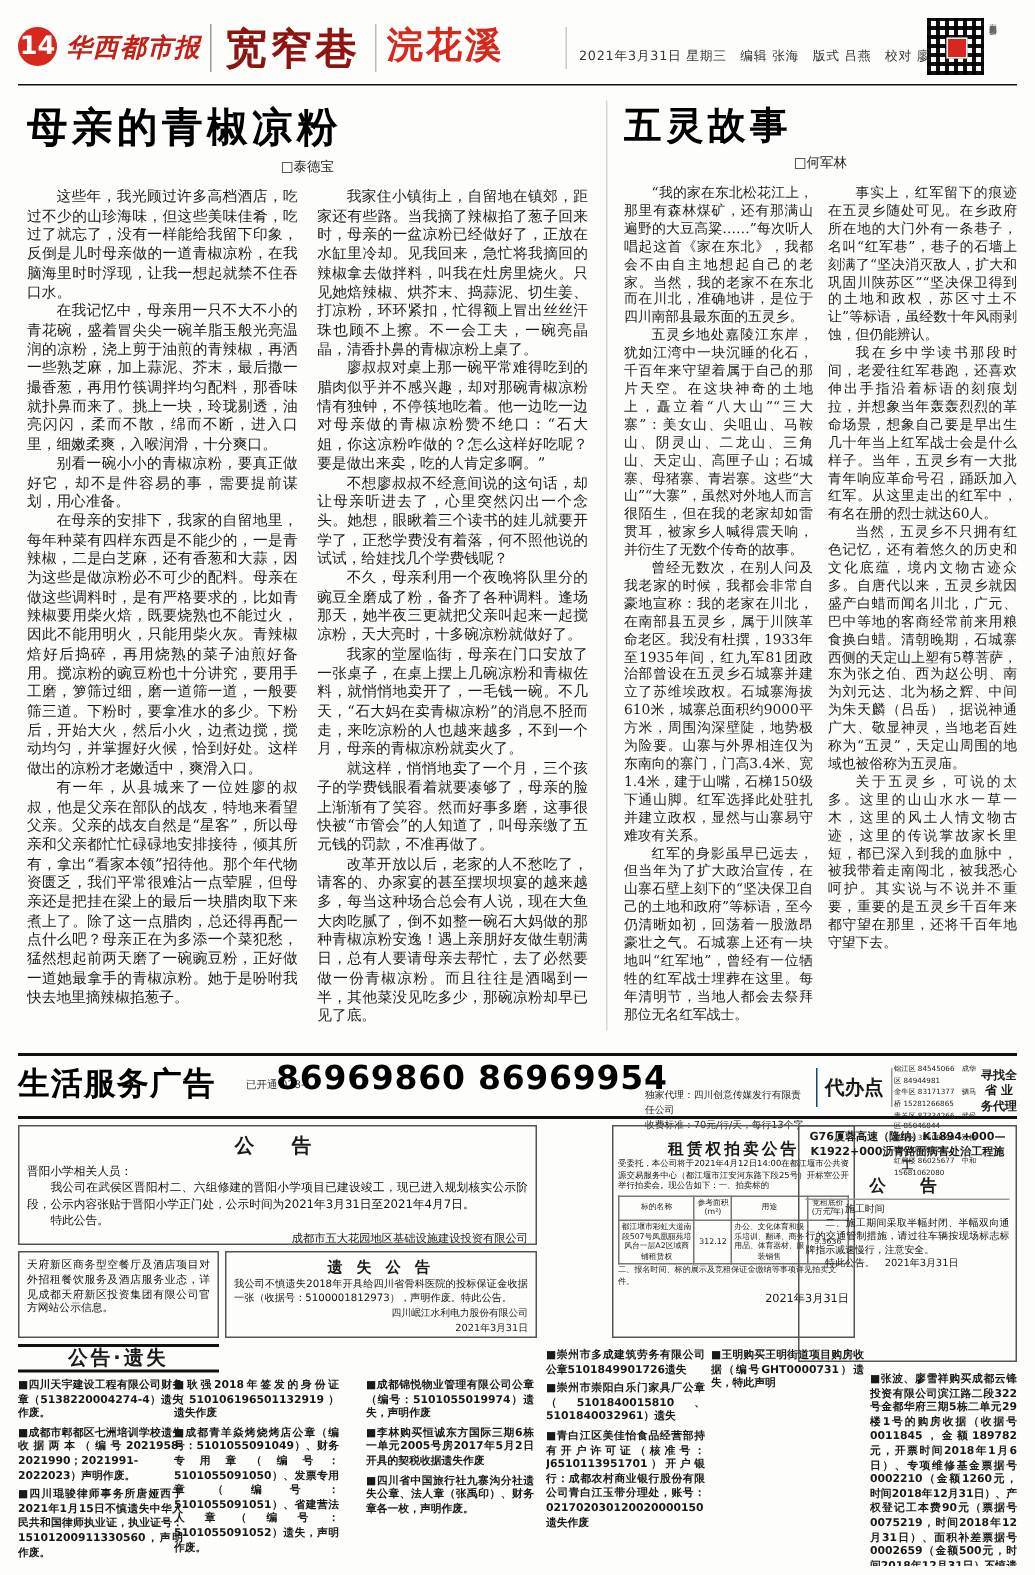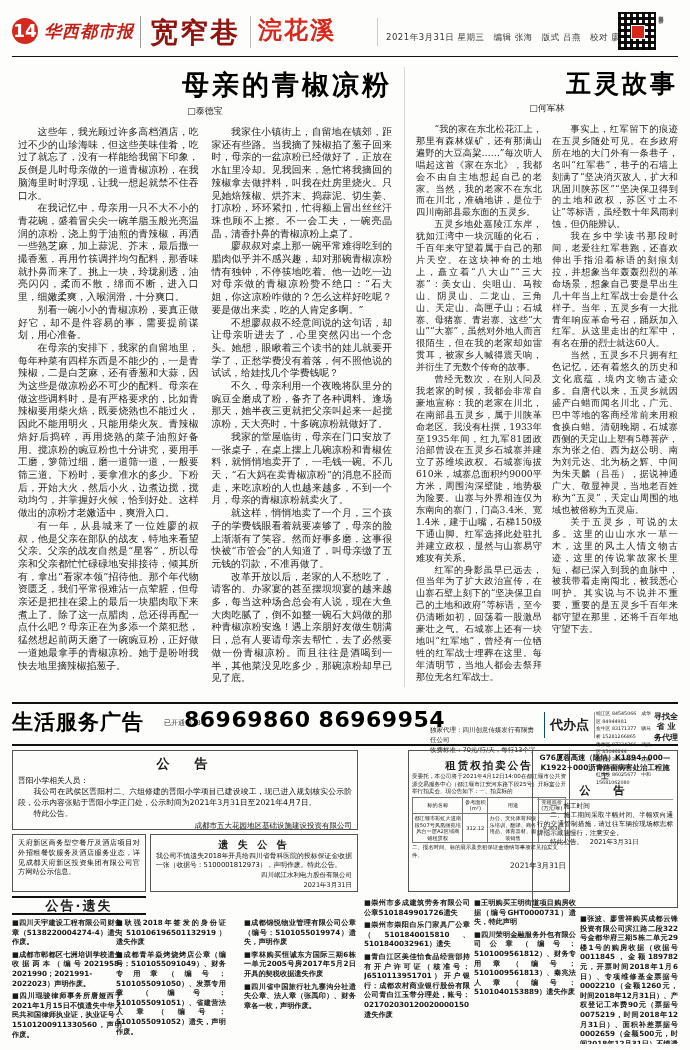--- a/index.html
+++ b/index.html
@@ -28,21 +28,21 @@
       background-blend-mode:multiply;position:relative;}
   .qr::after{content:"";position:absolute;left:13px;top:13px;width:12px;height:12px;background:#d7281e;border:1px solid #fff;}
   .qr-cap{writing-mode:vertical-rl;font-size:5px;color:#666;line-height:1.2;}
 
   
   .articles{position:relative;height:640px;}
   .art{position:absolute;top:6px;}
   .art1{left:6px;width:374px;}
   .art2{left:404px;width:262px;}
   .art-divider{position:absolute;left:392px;top:10px;width:1px;height:620px;background:#d8d8d2;}
-  .art h1{margin:4px 0 2px 0;text-align:right;font-family:"DejaVu Serif",serif;color:#000;}
+  .art h1{margin:4px 0 2px 0;text-align:left;font-family:"DejaVu Serif",serif;color:#000;}
   .art1 h1{font-size:27px;letter-spacing:3px;}
   .art2 h1{font-size:25px;letter-spacing:3px;}
   .byline{text-align:center;font-size:9px;color:#222;margin-bottom:8px;}
   .body-cols{font-family:"DejaVu Serif",serif;text-align:justify;color:#1c1c1c;overflow:hidden;}
   .art1 .body-cols{column-count:2;column-gap:13px;height:560px;font-size:9.8px;line-height:12.7px;column-fill:auto;}
   .art2 .body-cols{column-count:2;column-gap:10px;height:568px;font-size:9.2px;line-height:11.9px;column-fill:auto;}
   .body-cols p{margin:0;text-indent:2em;}
 
   
   .ads{position:absolute;left:0;top:692px;width:666px;height:340px;border-top:2px solid #111;}
@@ -247,21 +247,20 @@
             <div class="c-entry">■李林购买恒诚东方国际三期6栋一单元2005号房2017年5月2日开具的契税收据遗失作废</div>
             <div class="c-entry">■四川省中国旅行社九寨沟分社遗失公章、法人章（张禹印）、财务章各一枚，声明作废。</div>
           </div>
         <div class="cls-col c4">
             <div class="c-entry">■崇州市多成建筑劳务有限公司公章5101849901726遗失</div>
             <div class="c-entry">■崇州市崇阳白乐门家具厂公章（5101840015810、5101840032961）遗失</div>
             <div class="c-entry">■青白江区美佳怡食品经营部持有开户许可证（核准号：J6510113951701）开户银行：成都农村商业银行股份有限公司青白江玉带分理处，账号：021702030120020000150遗失作废</div>
           </div>
         <div class="cls-col c5">
             <div class="c-entry">■王明购买王明街道项目购房收据（编号GHT0000731）遗失，特此声明</div>
-            <div class="c-entry">■四川荣明金融服务外包有限公司公章（编号：5101009561812）、财务专用章（编号：5101009561813）、秦兆法人章（编号：5101040153889）遗失作废</div>
           </div>
         <div class="cls-col c6">
             <div class="c-entry">■张波、廖雪祥购买成都云锋投资有限公司滨江路二段322号金都华府三期5栋二单元29楼1号的购房收据（收据号0011845，金额189782元，开票时间2018年1月6日）、专项维修基金票据号0002210（金额1260元，时间2018年12月31日）、产权登记工本费90元（票据号0075219，时间2018年12月31日）、面积补差票据号0002659（金额500元，时间2018年12月31日）不慎遗失，声明作废</div>
           </div>
       </div>
     </div>
 
   </div>
 </div>
 

